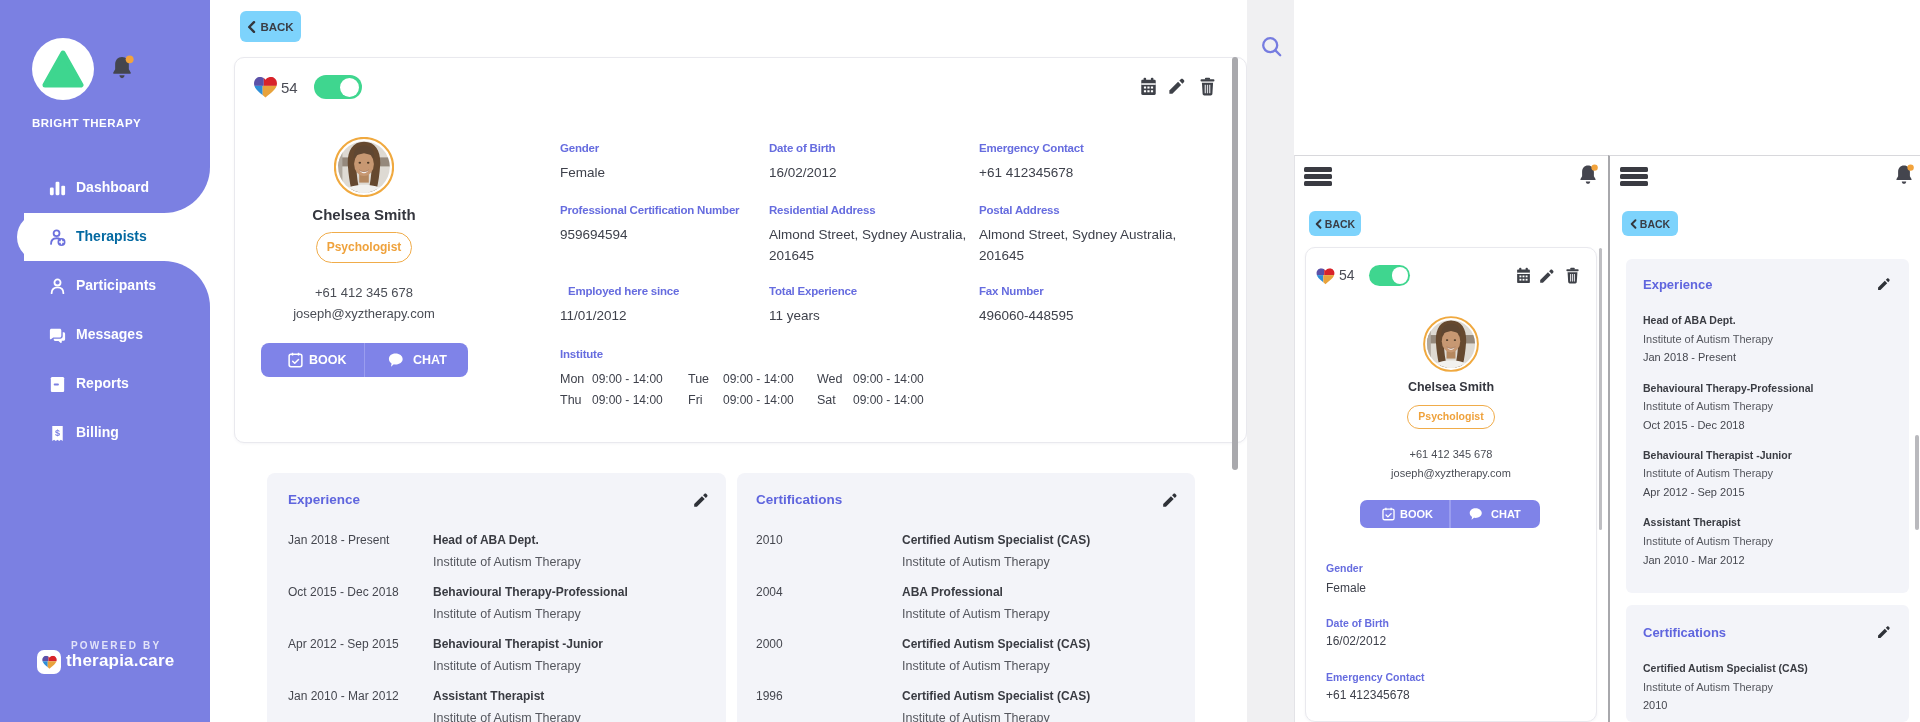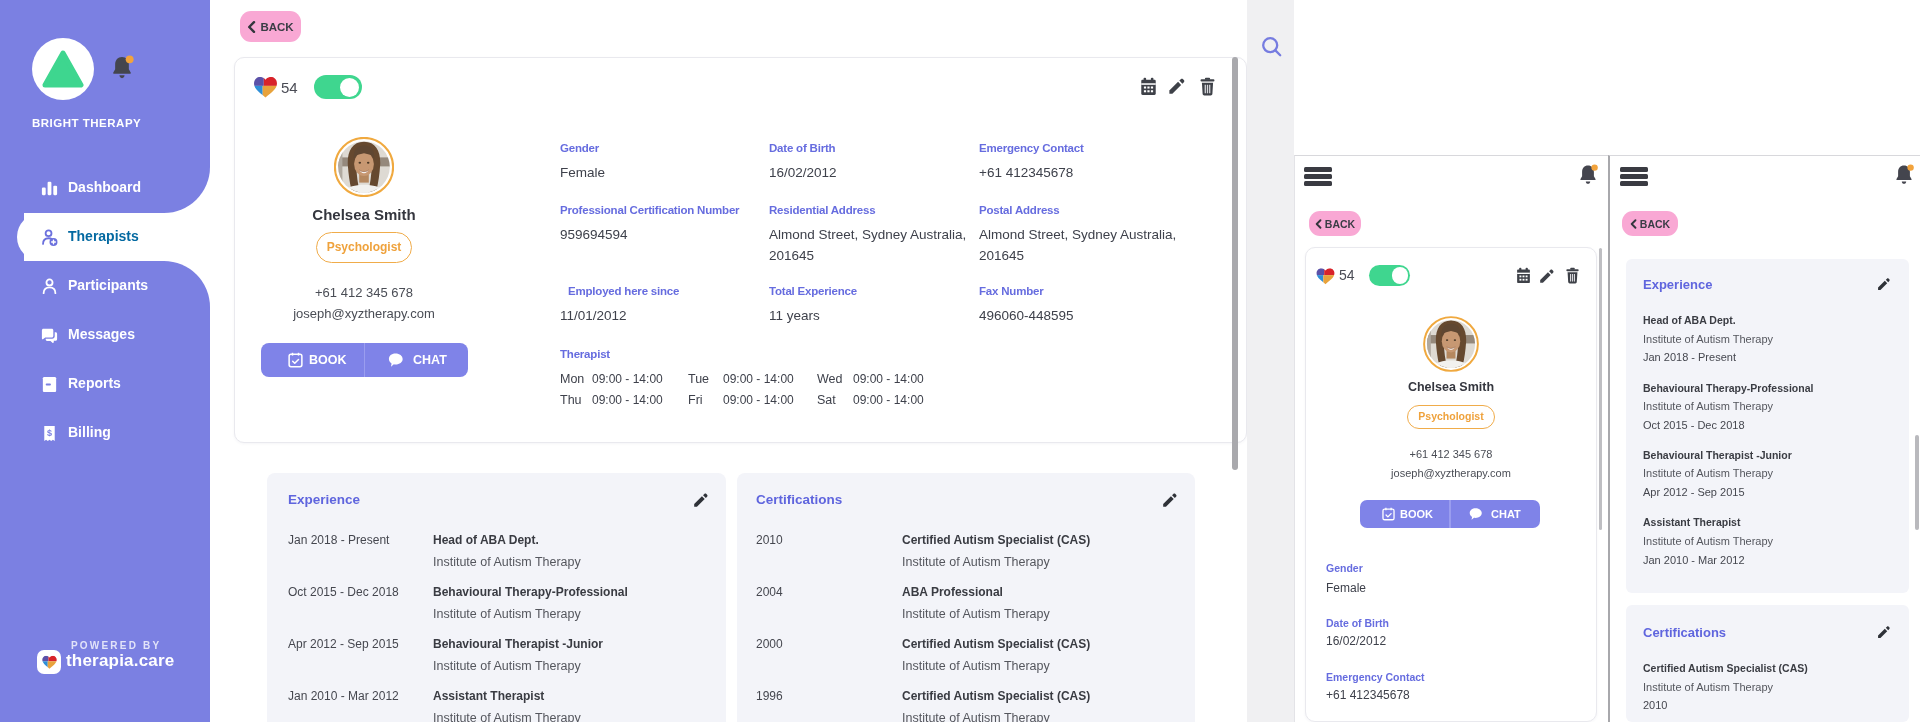--- a/index.html
+++ b/index.html
@@ -8,30 +8,30 @@
 .abs { position:absolute; }
 #page { position:relative; width:1920px; height:722px; background:#fff; }
 
 
 #sb-top { left:0; top:0; width:210px; height:213px; background:#7b80e2; border-bottom-right-radius:46px; }
 #sb-bot { left:0; top:261px; width:210px; height:461px; background:#7b80e2; border-top-right-radius:46px; }
 #sb-sliver { left:0; top:210px; width:24px; height:54px; background:#7b80e2; }
 #sb-pill { left:17px; top:213px; width:193px; height:48px; background:#fff; border-radius:26px 0 0 26px; }
 #logo-circle { left:32px; top:38px; width:62px; height:62px; background:#fff; border-radius:50%; }
 #brand { left:32px; top:117px; width:160px; color:#fff; font-size:11.5px; font-weight:700; letter-spacing:.5px; }
-.nav { left:4px; width:210px; height:48px; color:#fff; font-size:14px; font-weight:600; }
+.nav { left:12px; width:210px; height:48px; color:#fff; font-size:14px; font-weight:600; }
 .nav .ic { position:absolute; left:36px; top:15px; width:19px; height:19px; }
 .nav .tx { position:absolute; left:64px; top:15px; }
 .nav.active { color:#0369a1; }
 #powered { left:71px; top:640px; color:rgba(255,255,255,.78); font-size:10px; font-weight:700; letter-spacing:2.2px; }
 #tc-logo { left:37px; top:650px; width:24px; height:24px; background:#fff; border-radius:7px; }
 #tc-text { left:66px; top:651px; color:#fff; font-size:17px; font-weight:700; letter-spacing:.2px; }
 
 
-.backbtn { background:#f9a8d4; border-radius:11px; color:#3a3d45; font-weight:700; display:flex; align-items:center; justify-content:center; }
+.backbtn { background:#7dd3fc; border-radius:6px; color:#3a3d45; font-weight:700; display:flex; align-items:center; justify-content:center; }
 #card { left:234px; top:57px; width:1013px; height:386px; background:#fff; border:1px solid #e9e9ee; border-radius:10px; box-shadow:0 1px 3px rgba(60,60,90,.05); }
 .toggle { background:#3fd68f; border-radius:14px; }
 .toggle .knob { position:absolute; background:#fff; border-radius:50%; }
 .pill { border:1.6px solid #f0ac4a; border-radius:17px; color:#efa23c; text-align:center; }
 .bookchat { background:#7f83e8; border-radius:8px; color:#fff; font-weight:700; }
 .bc-div { position:absolute; background:#9a9def; width:1.5px; }
 .lbl { position:absolute; color:#666cdf; font-size:11.5px; font-weight:600; letter-spacing:-0.2px; }
 .val { position:absolute; color:#3e414b; font-size:13.5px; line-height:21px; }
 .graycard { background:#f3f4f9; border-radius:8px; }
 .gtitle { position:absolute; color:#5f65de; font-size:13.5px; font-weight:700; }
@@ -258,21 +258,21 @@
 <div class="lbl" style="left:979px; top:204px;">Postal Address</div>
 <div class="val" style="left:979px; top:224px; width:210px;">Almond Street, Sydney Australia, 201645</div>
 
 <div class="lbl" style="left:560px; top:285px;padding-left:8px;">Employed here since</div>
 <div class="val" style="left:560px; top:305px;">11/01/2012</div>
 <div class="lbl" style="left:769px; top:285px;">Total Experience</div>
 <div class="val" style="left:769px; top:305px;">11 years</div>
 <div class="lbl" style="left:979px; top:285px;">Fax Number</div>
 <div class="val" style="left:979px; top:305px;">496060-448595</div>
 
-<div class="lbl" style="left:560px; top:348px;">Therapist</div>
+<div class="lbl" style="left:560px; top:348px;">Institute</div>
 <div class="val" style="left:560px; top:369px; font-weight:500; font-size:12.5px;text-align:center;">Mon</div>
 <div class="val" style="left:592px; top:369px; font-size:12px; font-weight:500;">09:00 - 14:00</div>
 <div class="val" style="left:688px; top:369px; font-weight:500; font-size:12.5px;">Tue</div>
 <div class="val" style="left:723px; top:369px; font-size:12px; font-weight:500;">09:00 - 14:00</div>
 <div class="val" style="left:817px; top:369px; font-weight:500; font-size:12.5px;">Wed</div>
 <div class="val" style="left:853px; top:369px; font-size:12px; font-weight:500;">09:00 - 14:00</div>
 <div class="val" style="left:560px; top:390px; font-weight:500; font-size:12.5px;">Thu</div>
 <div class="val" style="left:592px; top:390px; font-size:12px; font-weight:500;">09:00 - 14:00</div>
 <div class="val" style="left:688px; top:390px; font-weight:500; font-size:12.5px;">Fri</div>
 <div class="val" style="left:723px; top:390px; font-size:12px; font-weight:500;">09:00 - 14:00</div>

